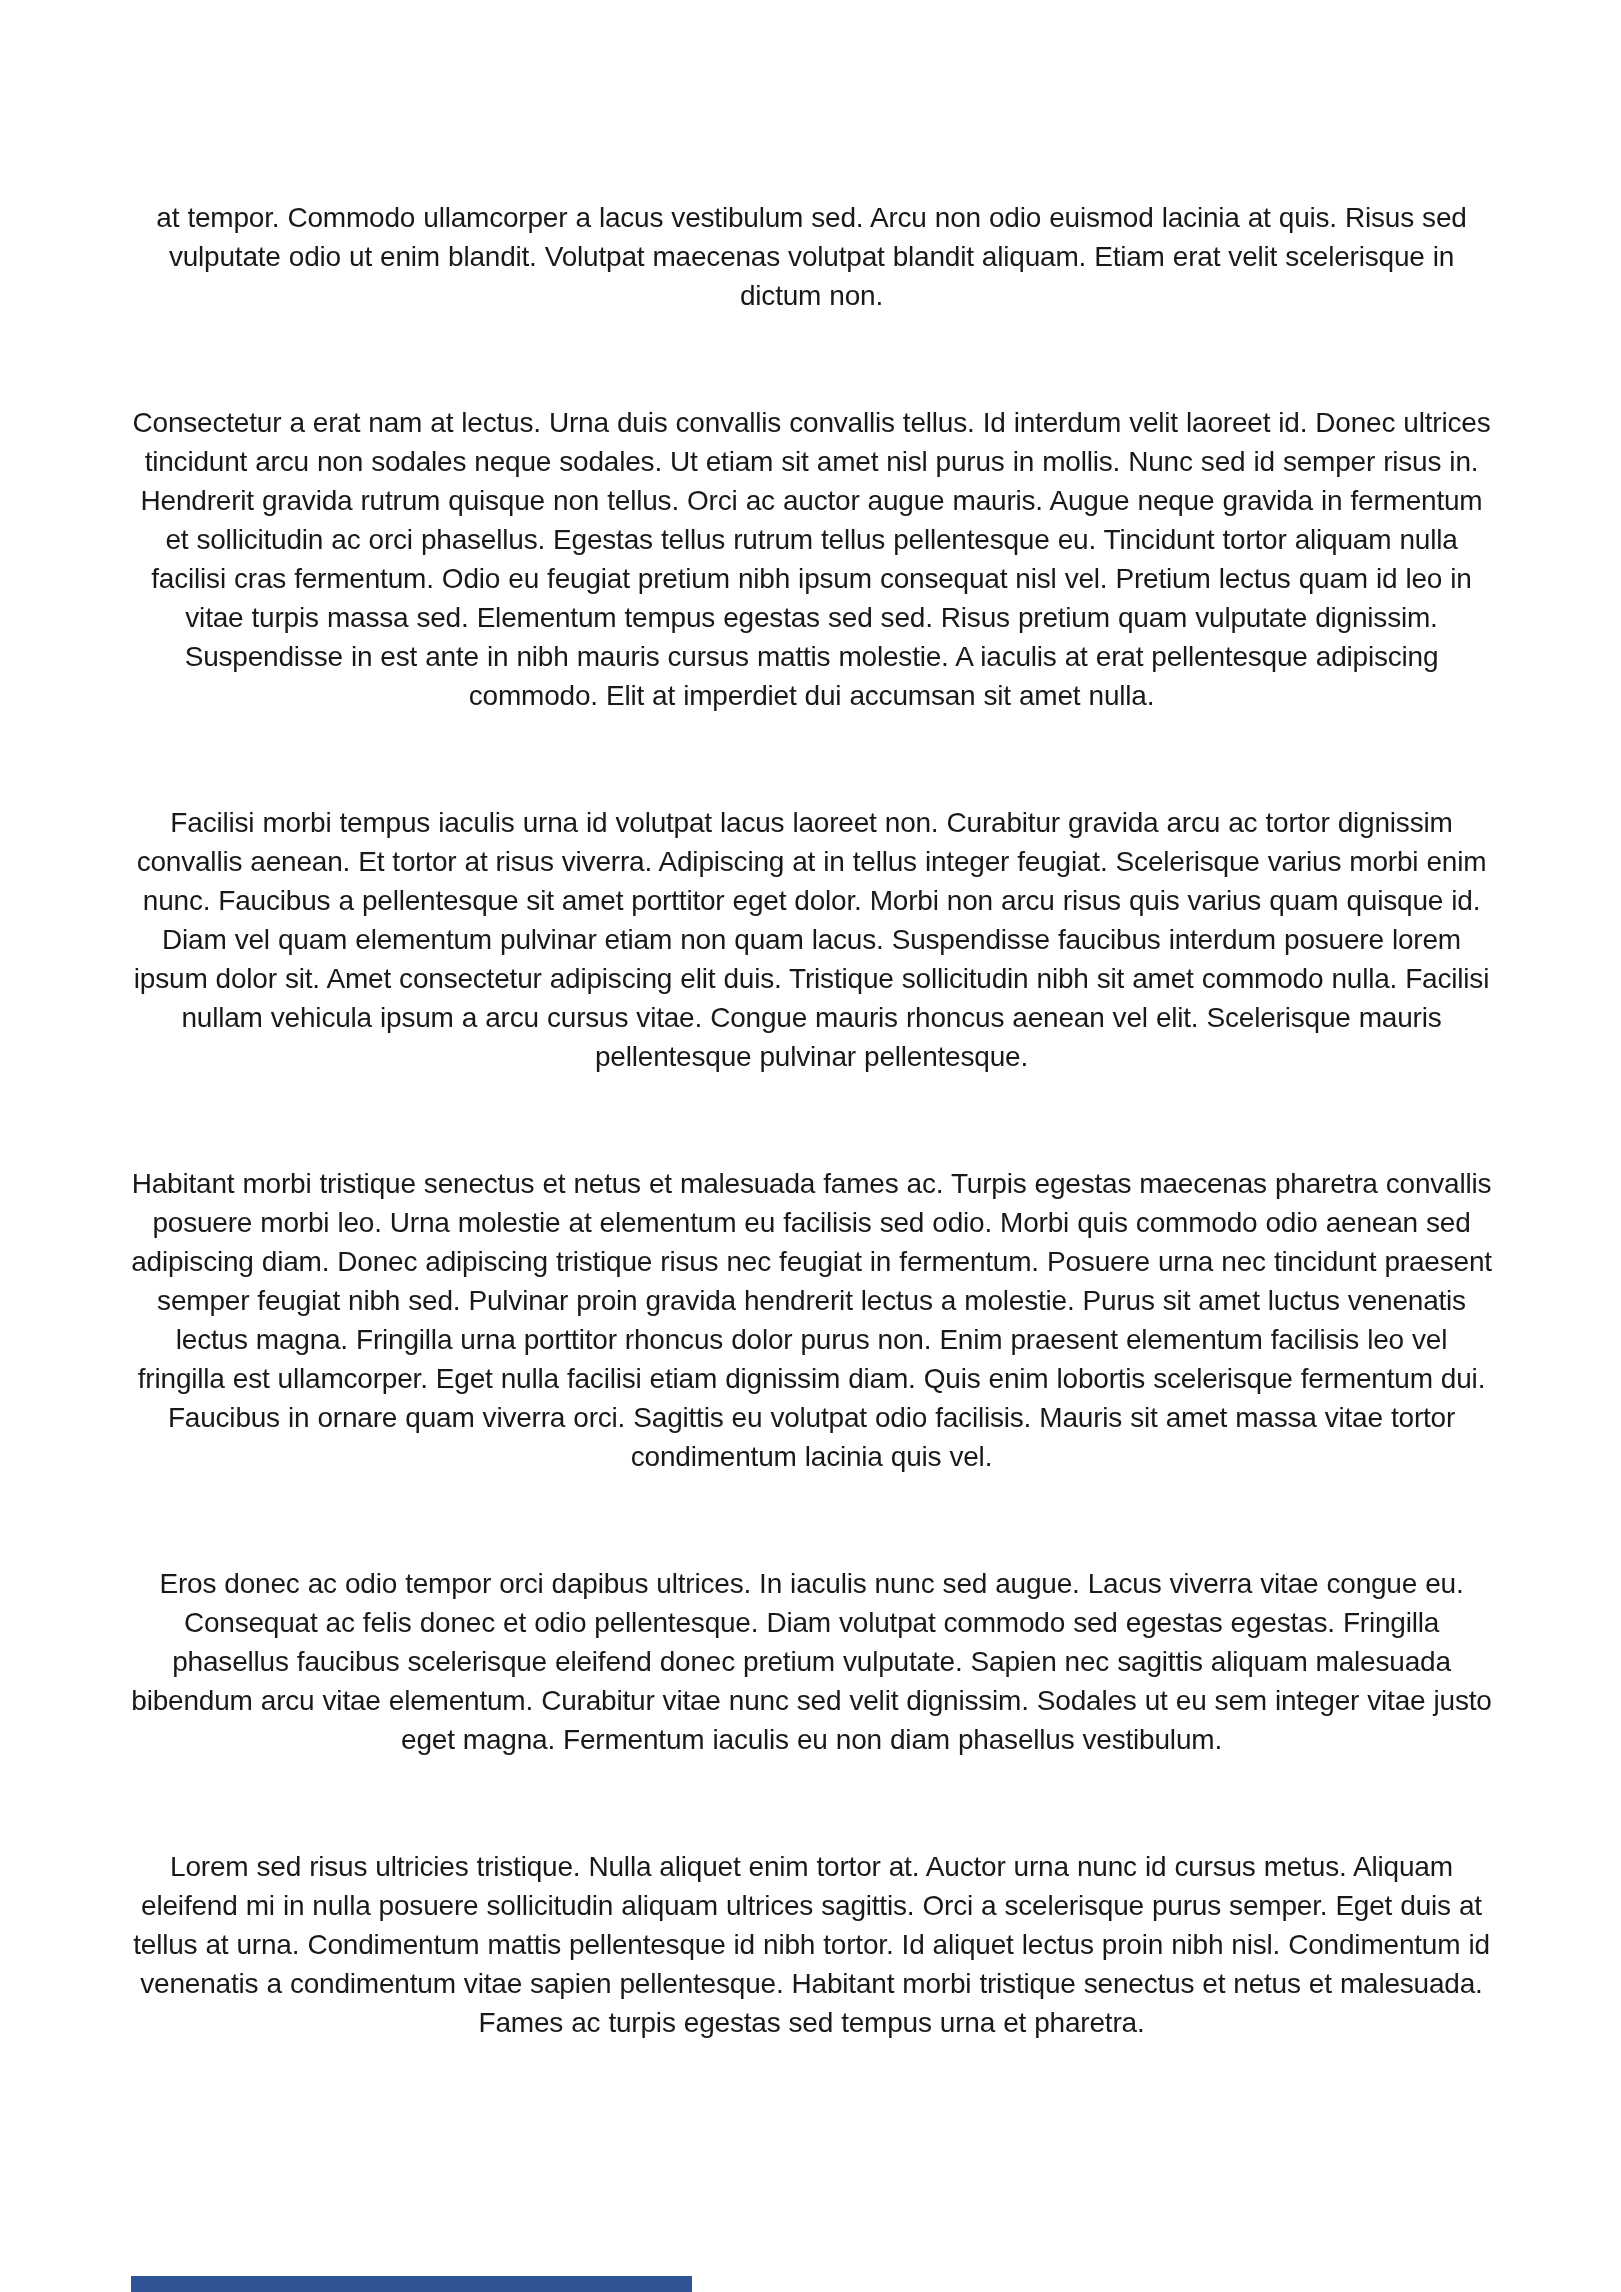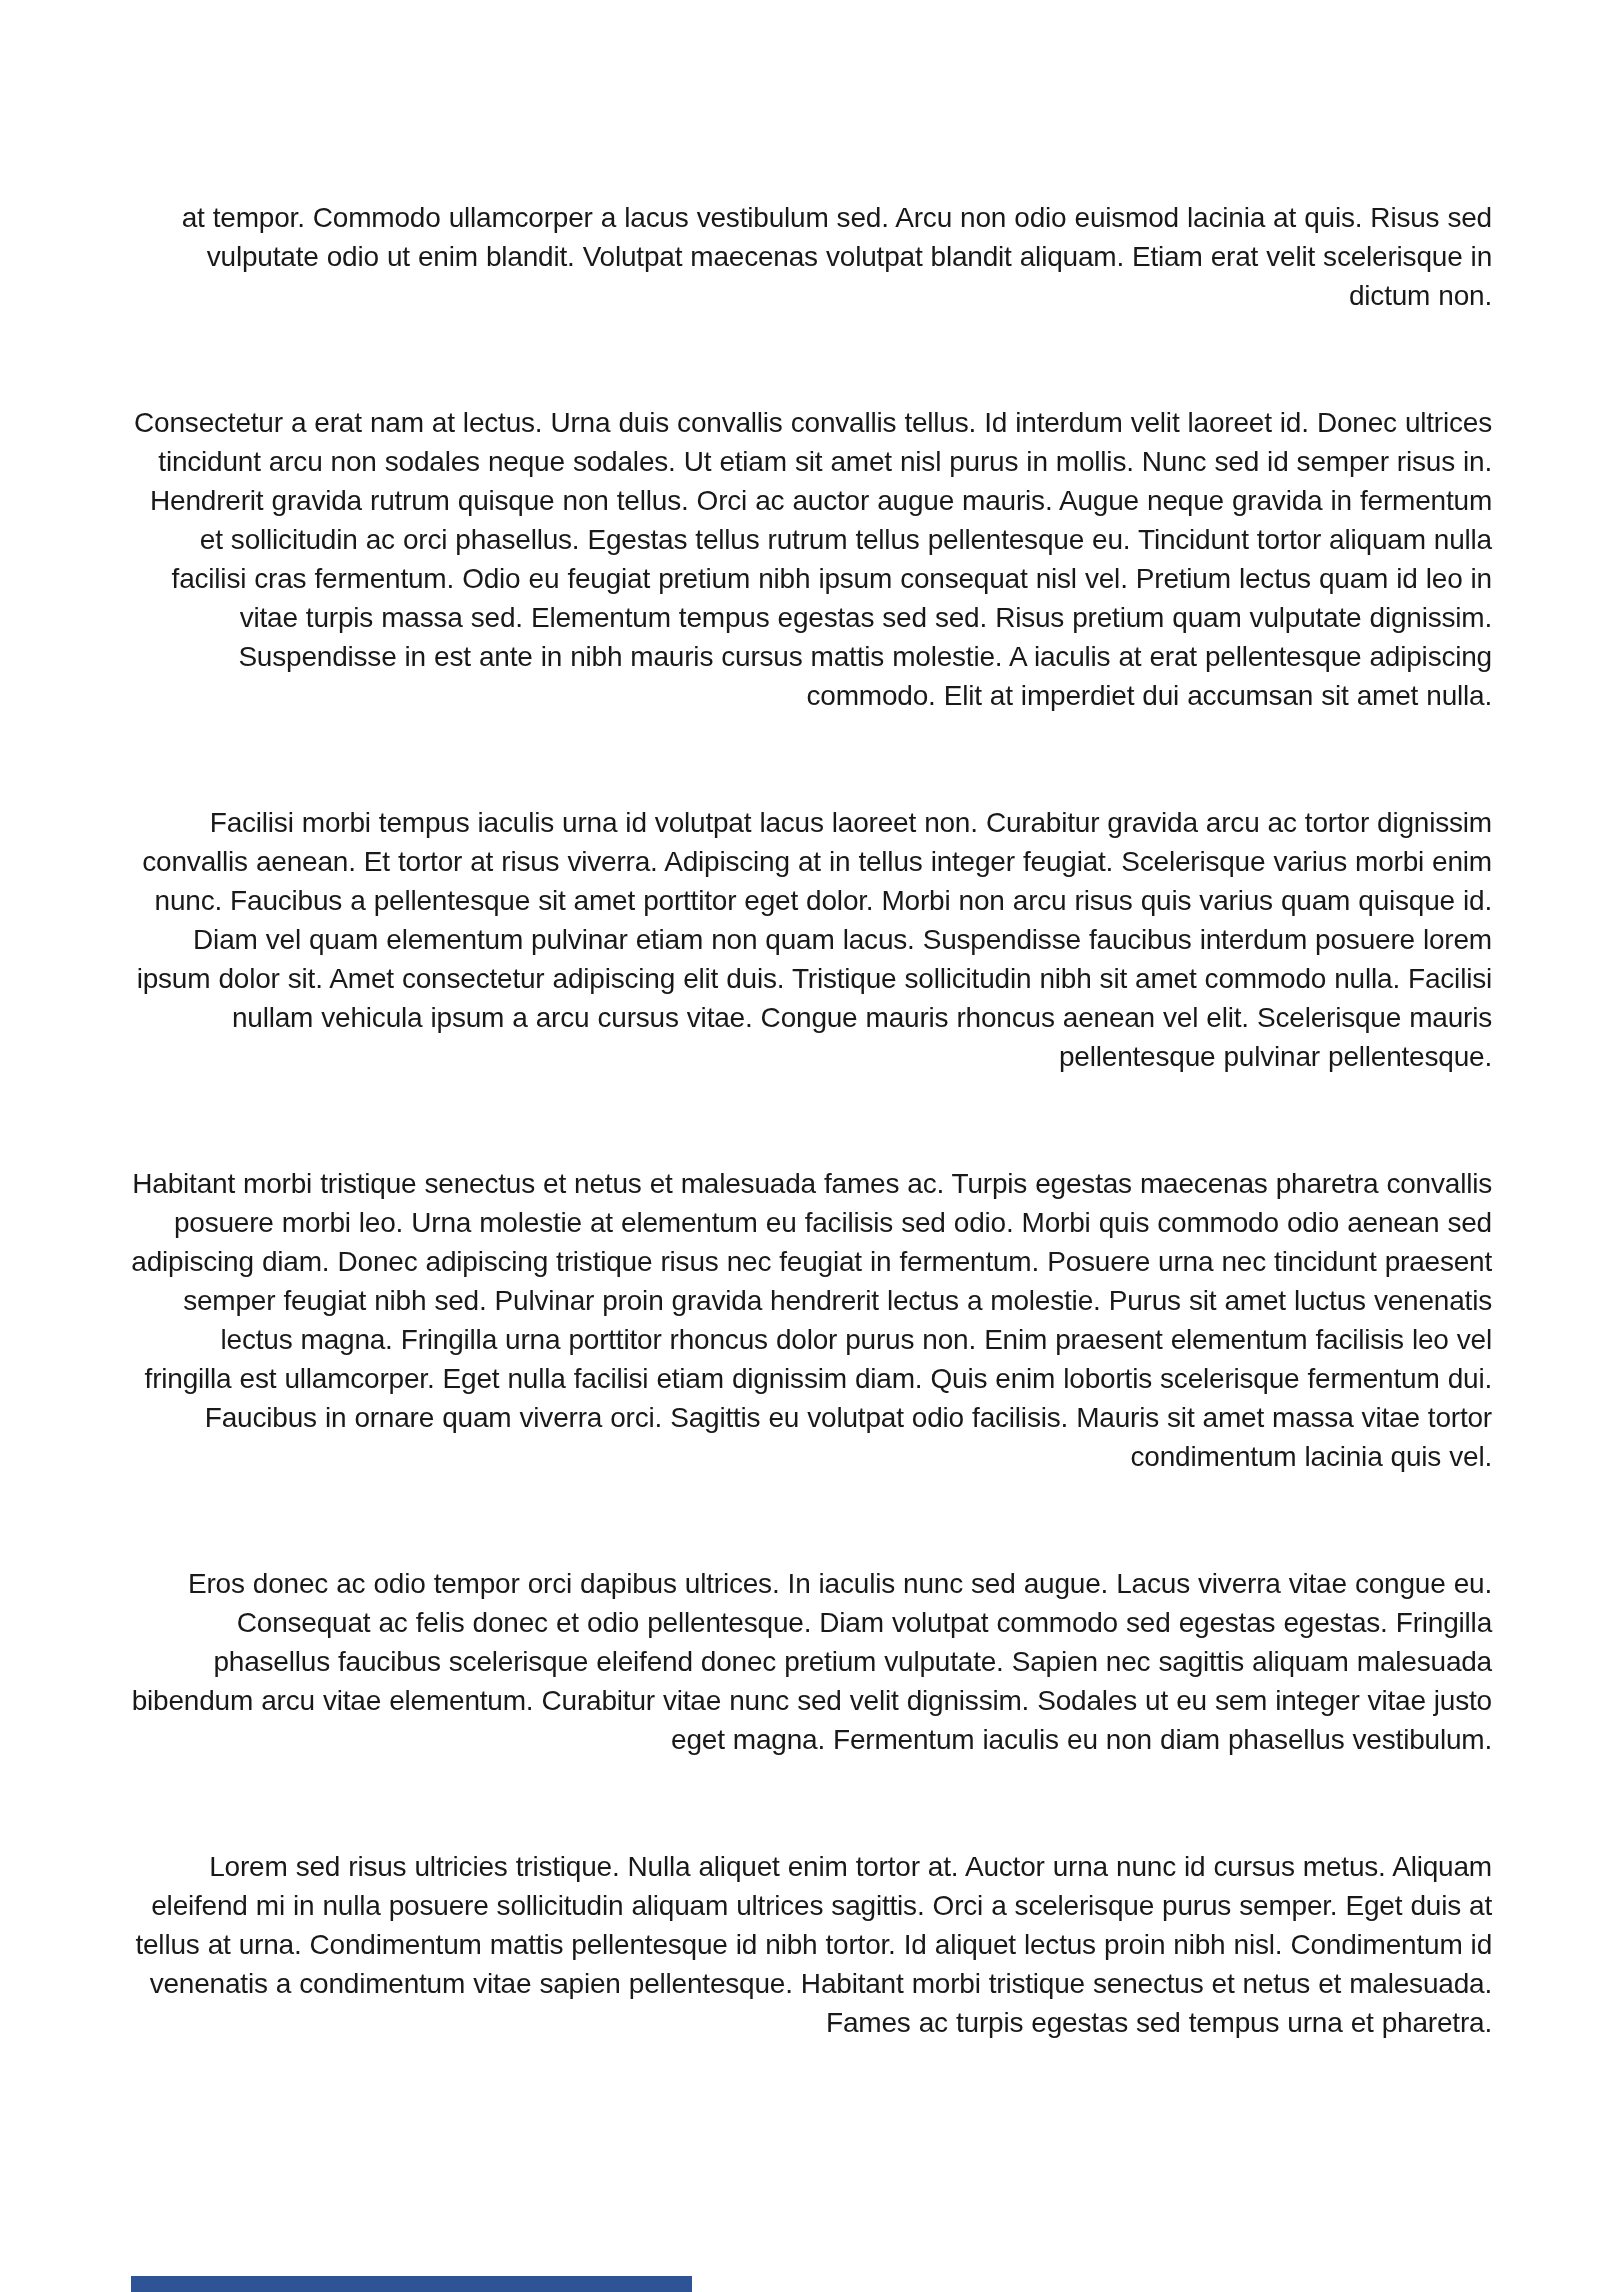--- a/index.html
+++ b/index.html
@@ -21,21 +21,21 @@
     right: 129px;
     top: 198px;
   }
   .para {
     margin: 0 0 88px 0;
     font-size: 28px;
     line-height: 39px;
     color: #191919;
     letter-spacing: -0.2px;
     word-spacing: 0.5px;
-    text-align: right;
+    text-align: center;
   }
   .bottom-bar {
     position: absolute;
     left: 131px;
     bottom: 0px;
     width: 561px;
     height: 16.7px;
   }
 </style>
 </head>

